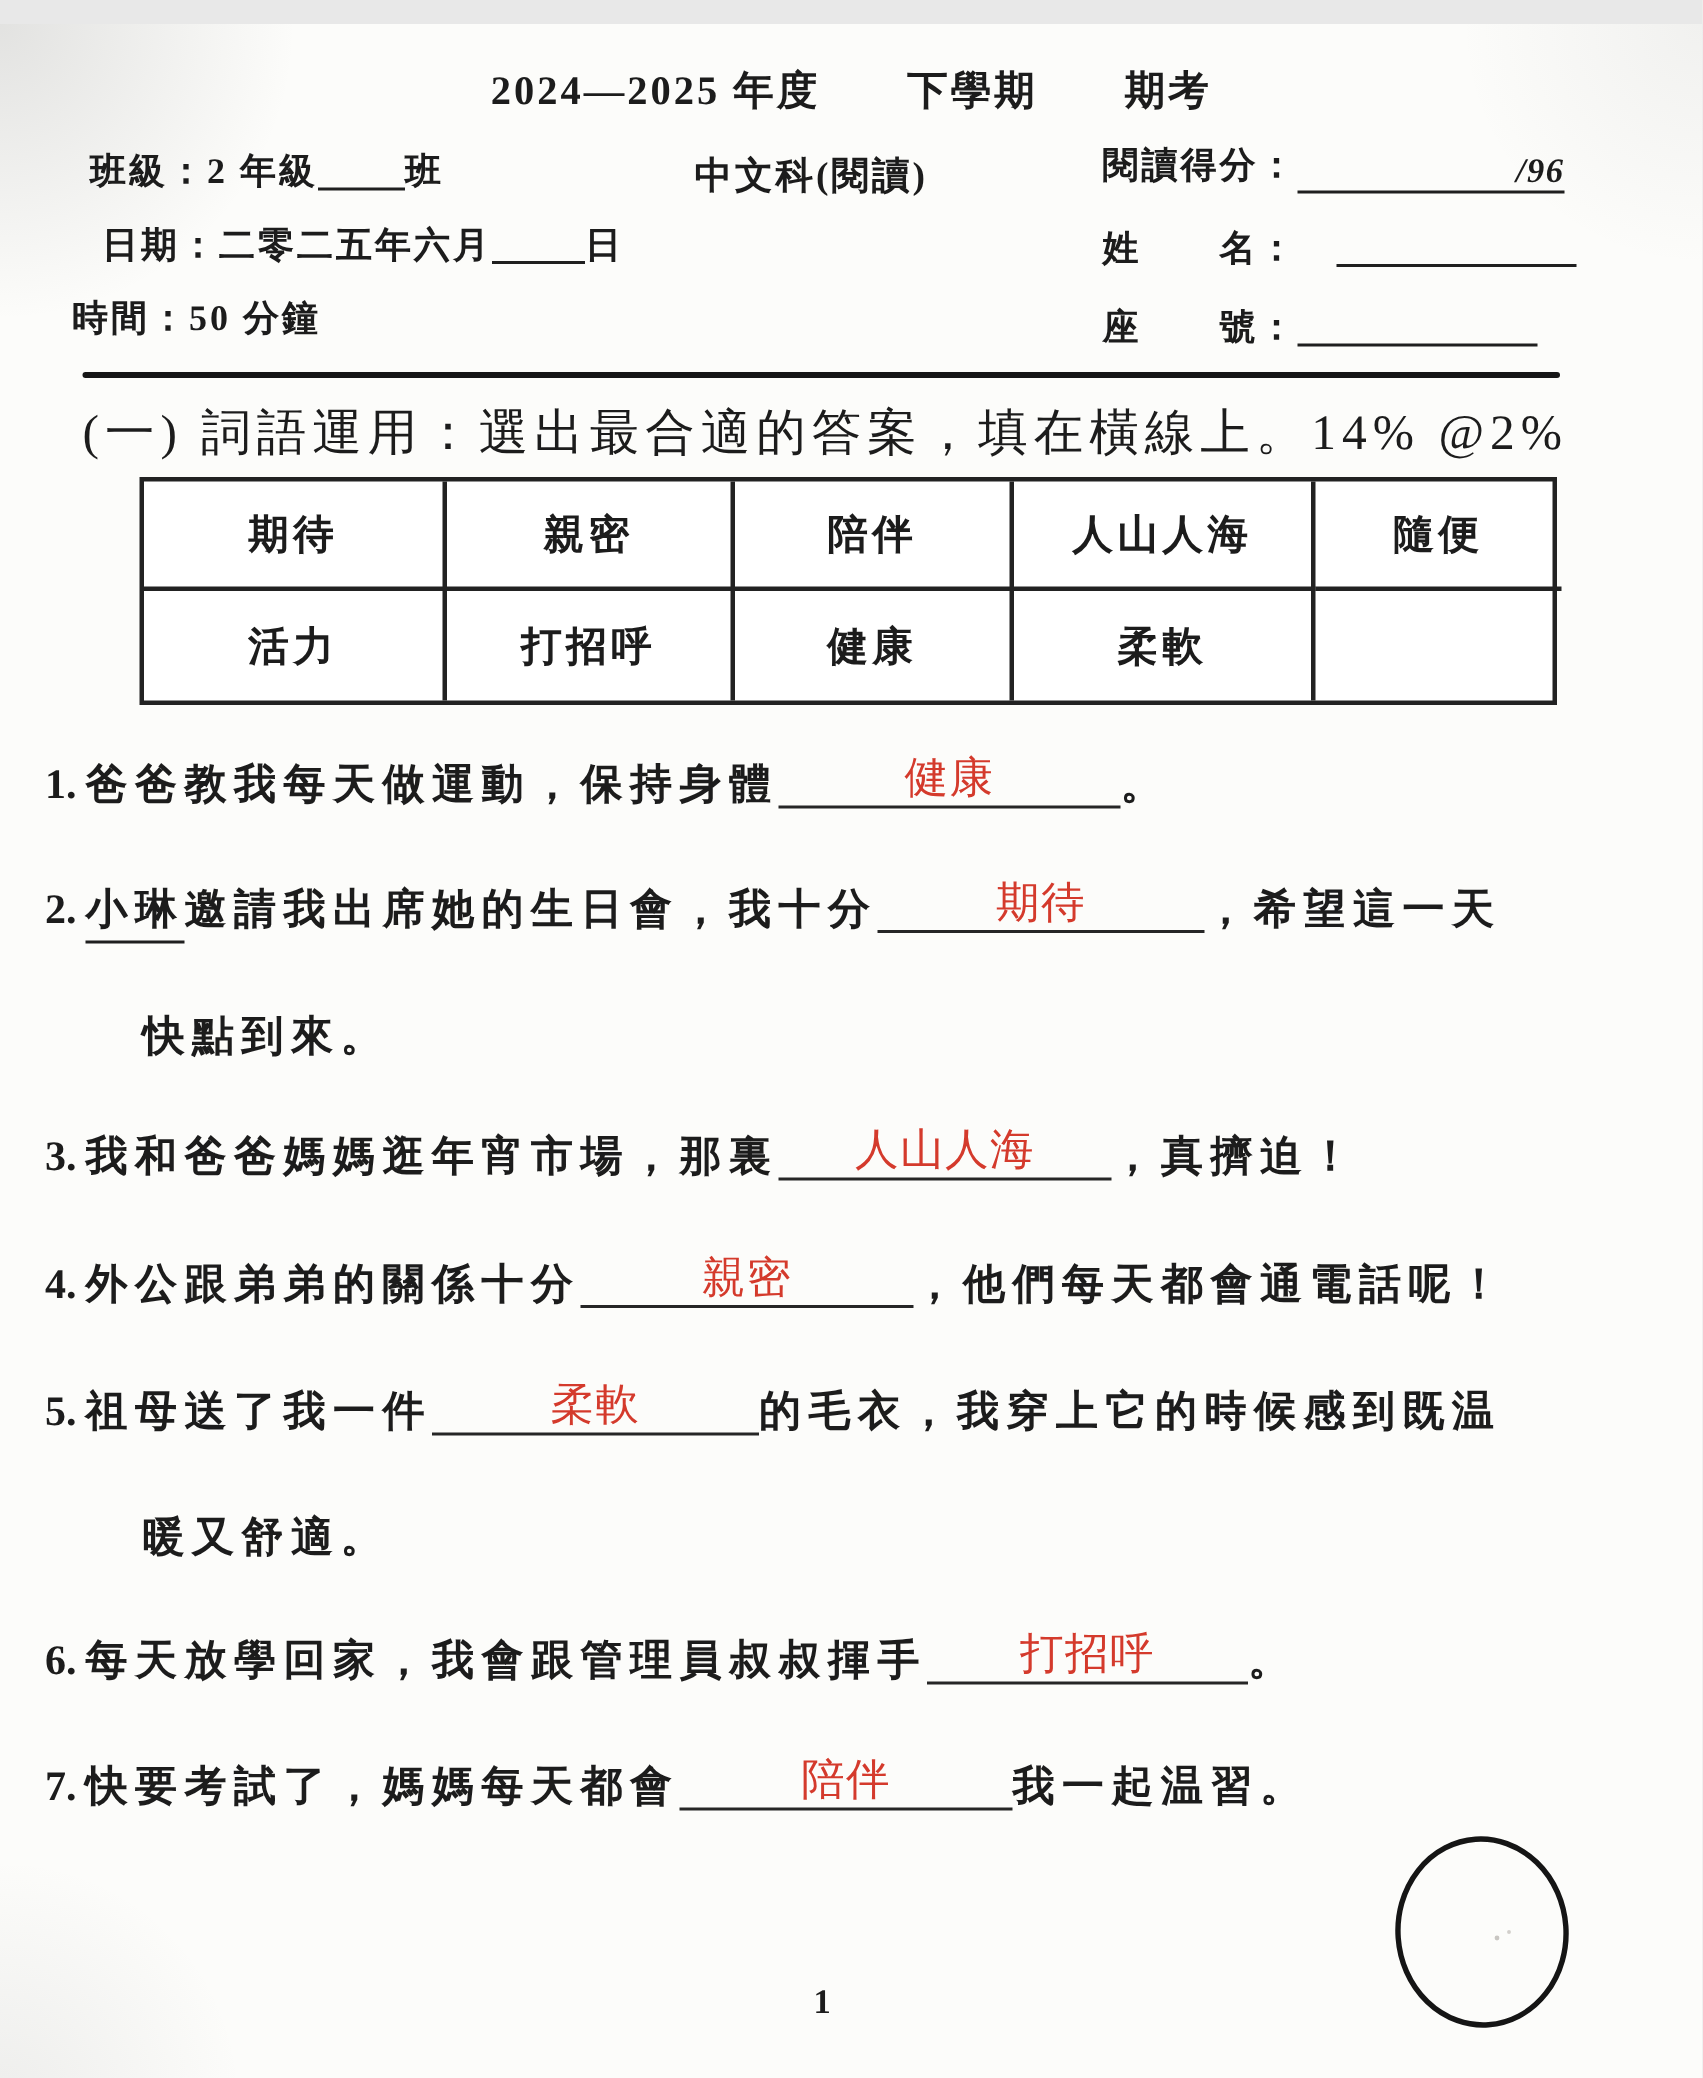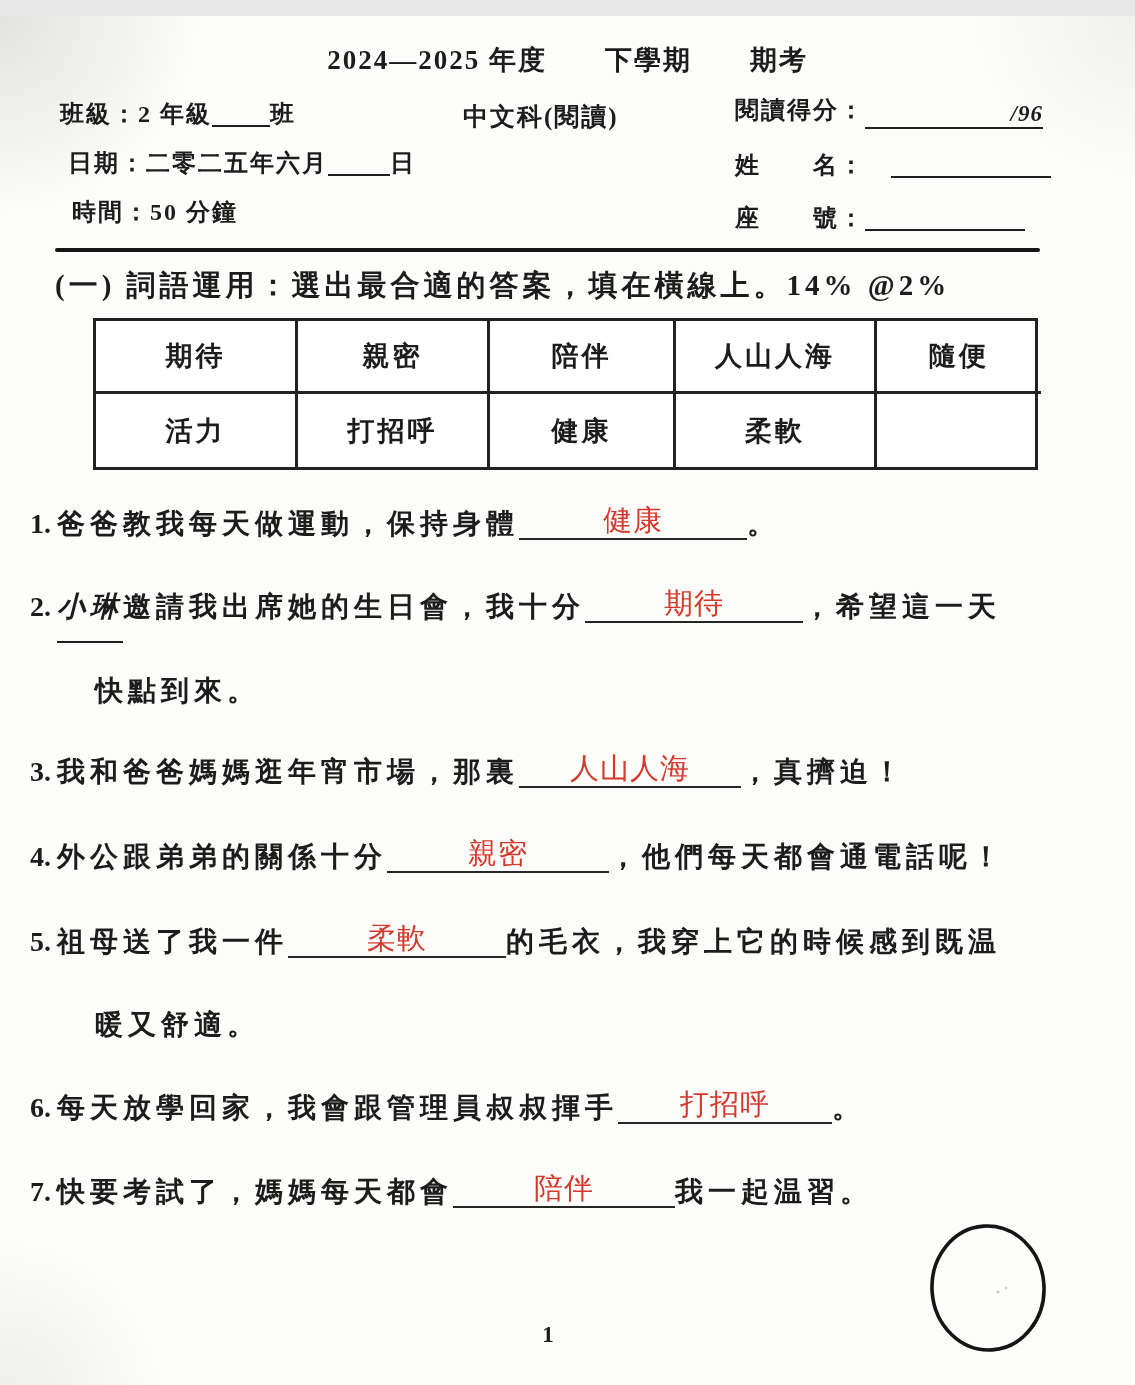--- a/index.html
+++ b/index.html
@@ -15,34 +15,34 @@
   }
   .abs{position:absolute;}
   
   .title-row{top:26px;left:0;width:100%;display:flex;justify-content:center;gap:58px;
     font-size:27px;font-weight:700;letter-spacing:2px;white-space:nowrap;}
   .hline{display:flex;align-items:baseline;white-space:nowrap;font-size:24px;font-weight:700;letter-spacing:2px;}
   .slot{display:inline-block;border-bottom:2.5px solid #1f1f1f;transform:translateY(5px);height:10px;}
   .slot.score{height:auto;text-align:right;font-size:23px;font-weight:700;letter-spacing:1px;transform:translateY(3px);}
   .divider{top:232px;left:55px;width:985px;height:4px;background:#161616;border-radius:2px;}
   
-  .heading{top:250px;left:55px;font-size:29px;font-weight:700;letter-spacing:4px;white-space:nowrap;}
+  .heading{top:250px;left:55px;font-size:33px;font-weight:400;letter-spacing:4px;white-space:nowrap;}
   .wordbank{top:302px;left:93px;width:945px;display:grid;
     grid-template-columns:202px 192px 186px 201px 164px;
     border:3px solid #222;box-sizing:border-box;background:#fff;}
   .cell{height:73px;display:flex;align-items:center;justify-content:center;
     font-size:27px;font-weight:700;letter-spacing:3px;
     border-right:3px solid #222;border-bottom:3px solid #222;box-sizing:border-box;}
   .cell.last-col{border-right:none;}
   .cell.last-row{border-bottom:none;}
   
   .q{position:absolute;left:30px;display:flex;align-items:baseline;white-space:nowrap;
     font-size:28px;font-weight:700;letter-spacing:5px;line-height:36px;}
   .q .num{margin-right:6px;letter-spacing:0;}
-  .q .u{border-bottom:2.5px solid #1f1f1f;padding-bottom:16px;font-style:italic;}
+  .q .u{border-bottom:2.5px solid #1f1f1f;padding-bottom:2px;}
   .blank{display:inline-block;position:relative;border-bottom:2.5px solid #262626;
     height:8px;transform:translateY(7px);}
   .ans{position:absolute;bottom:2px;left:50%;transform:translateX(-50%);
     color:#d43a2c;font-family:"Liberation Sans","DejaVu Sans",sans-serif;
     font-size:29px;font-weight:400;letter-spacing:1px;line-height:31px;}
   .cont{position:absolute;left:95px;font-size:28px;font-weight:700;letter-spacing:5px;white-space:nowrap;}
   
   .pagenum{top:1306px;left:528px;width:40px;text-align:center;font-size:23px;font-weight:700;}
   .grade-circle{top:1204px;left:922px;}
 </style>
@@ -75,21 +75,21 @@
   <div class="abs hline" style="top:131px;left:68px;">
     <span>日期：二零二五年六月</span>
     <span class="slot" style="width:62px;"></span>
     <span>日</span>
   </div>
   <div class="abs hline" style="top:133px;left:735px;gap:26px;">
     <span>姓　　名：</span>
     <span class="slot" style="width:160px;"></span>
   </div>
 
-  <div class="abs hline" style="top:180px;left:72px;">
+  <div class="abs hline" style="top:180px;left:48px;">
     <span>時間：50 分鐘</span>
   </div>
   <div class="abs hline" style="top:186px;left:735px;">
     <span>座　　號：</span>
     <span class="slot" style="width:160px;"></span>
   </div>
 
   <div class="abs divider"></div>
 
   <div class="abs heading">(一) 詞語運用：選出最合適的答案，填在橫線上。14% @2%</div>

